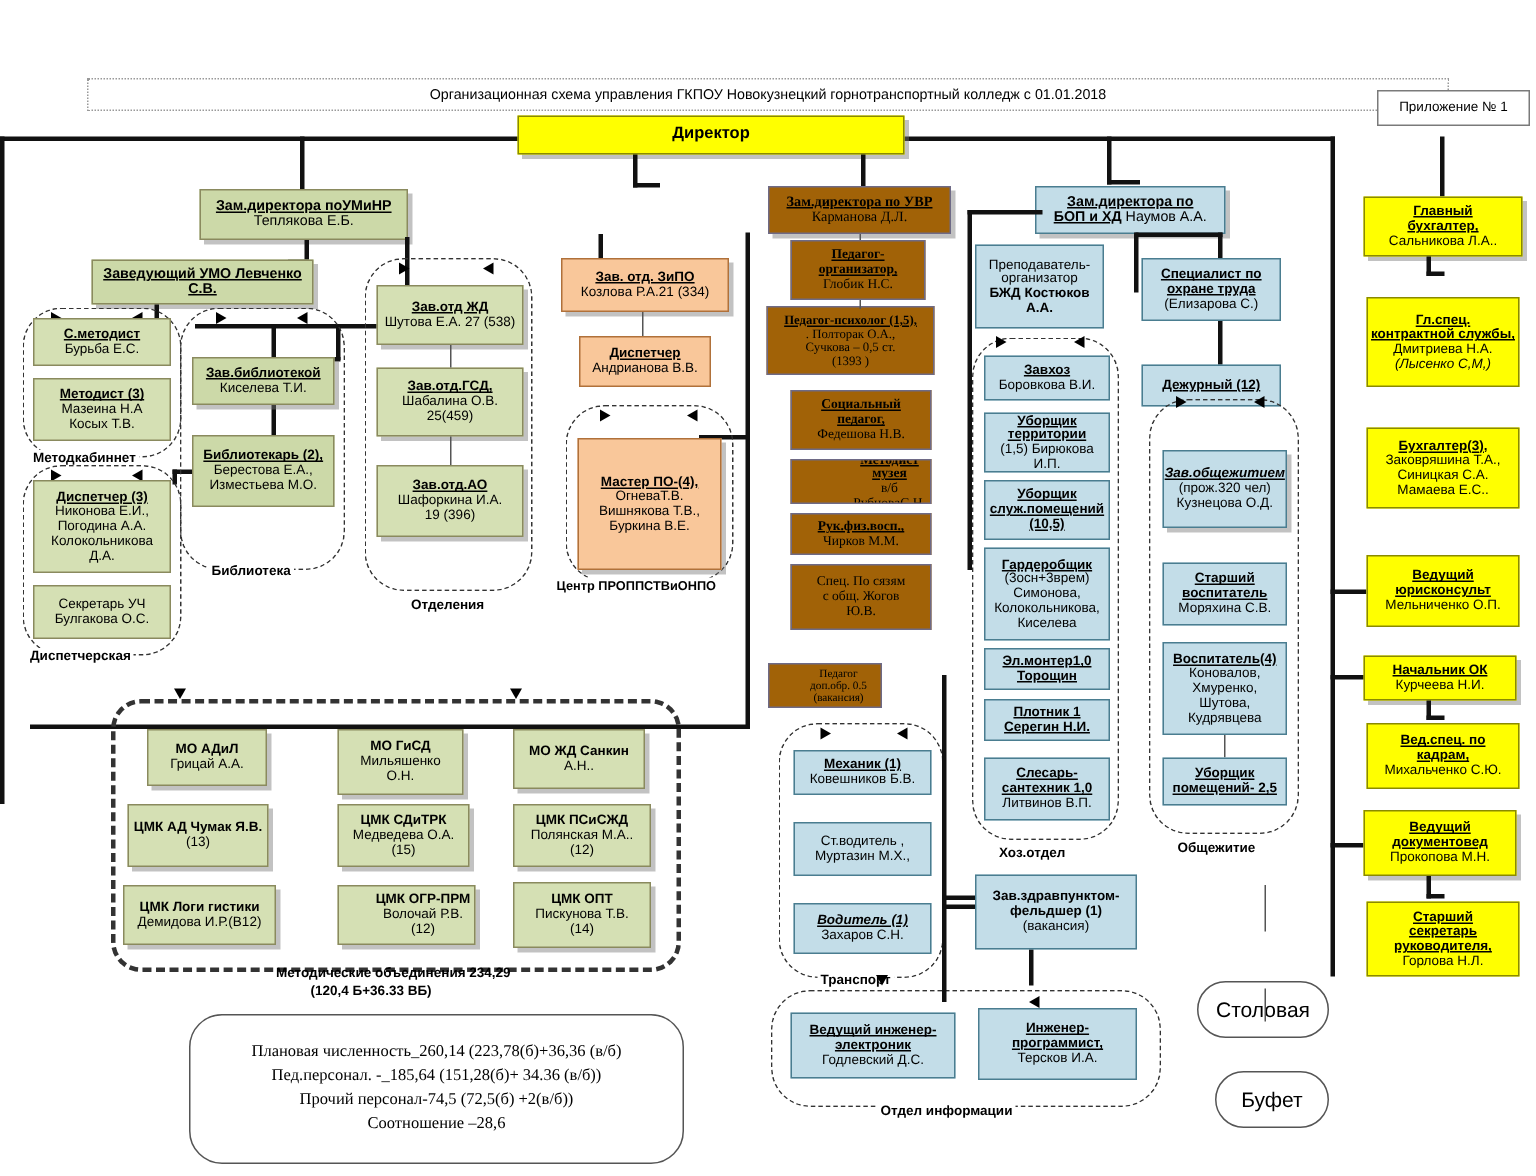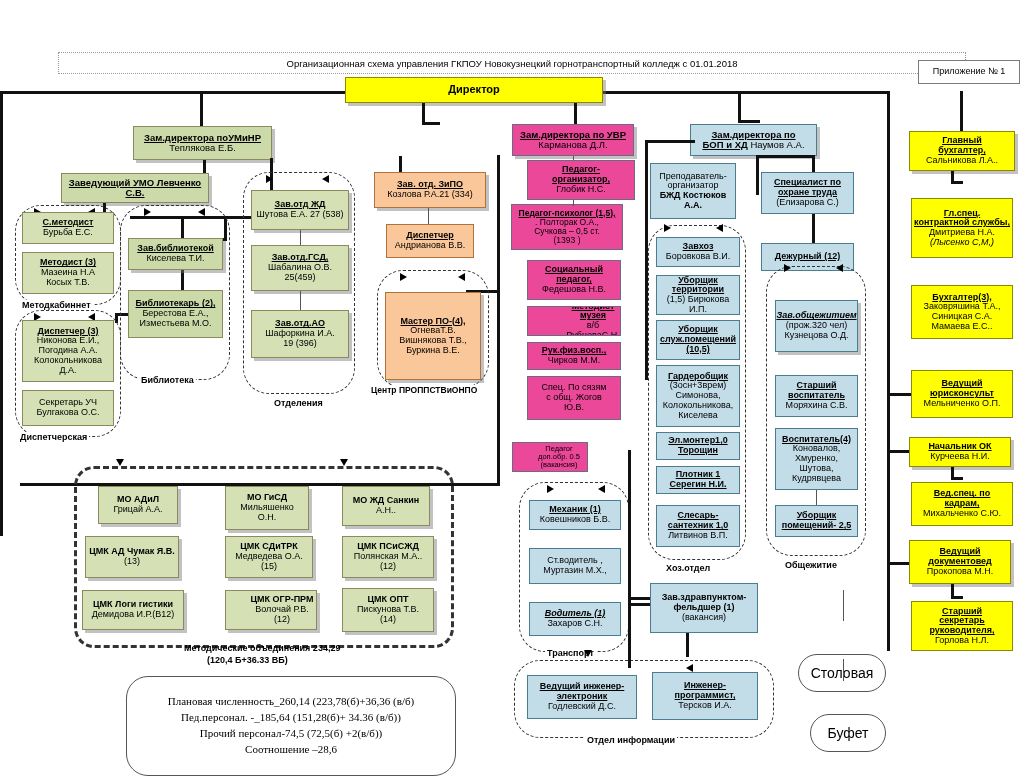--- a/index.html
+++ b/index.html
@@ -8,21 +8,21 @@
 
   
   .box{position:absolute;box-sizing:border-box;border:1px solid #6b6b4a;
        display:flex;flex-direction:column;align-items:center;justify-content:center;
        text-align:center;line-height:1.08;padding:1px 2px;overflow:hidden;}
   .box .ttl{font-weight:bold;text-decoration:underline;}
   .box .nm{font-weight:normal;}
   .green{background:#ccd9a8;border:1px solid #8a8a5e;}
   .green2{background:#d5e0b4;border:1px solid #8a8a5e;}
   .orange{background:#f9c79a;border:1px solid #b0713a;}
-  .purple{background:#ec4899;border:1px solid #6e6a86;}
+  .purple{background:#a16207;border:1px solid #6e6a86;font-family:Liberation Serif, serif;}
   .blue{background:#c3dde8;border:1px solid #4a7d90;}
   .yellow{background:#ffff00;border:1px solid #8a8a00;}
   .white{background:#ffffff;border:1px solid #7a7a7a;}
   .shadowbox{box-shadow:3px 3px 0 rgba(120,120,120,.45);}
 
   
   .grp{position:absolute;box-sizing:border-box;border:1.5px dashed #333;border-radius:26px;}
   .grp-lab{position:absolute;font-weight:bold;background:#fff;padding:0 2px;white-space:nowrap;}
 
   
@@ -201,21 +201,21 @@
   <div class="arrow ar-r" style="left:400px;top:273px;"></div>
   <div class="arrow ar-l" style="left:458px;top:273px;"></div>
   <div class="box orange shadowbox" style="left:385px;top:292px;width:96px;height:88px;font-size:9px;">
     <span class="ttl">Мастер ПО-(4),</span>
     <span class="nm">ОгневаТ.В.</span>
     <span class="nm">Вишнякова Т.В.,</span>
     <span class="nm">Буркина В.Е.</span>
   </div>
 
   <div class="ln lnv thinln" style="left:573px;top:156px;width:1px;height:10px;"></div>
-  <div class="box purple" style="left:527px;top:160px;width:108px;height:40px;font-size:9px;">
+  <div class="box purple" style="left:527px;top:160px;width:90px;height:40px;font-size:9px;">
     <span class="ttl">Педагог-</span>
     <span class="ttl">организатор,</span>
     <span class="nm">Глобик Н.С.</span>
   </div>
   <div class="box purple" style="left:511px;top:204px;width:112px;height:46px;font-size:8.5px;">
     <span class="ttl">Педагог-психолог (1,5),</span>
     <span class="nm">. Полторак О.А.,</span>
     <span class="nm">Сучкова – 0,5 ст.</span>
     <span class="nm">(1393 )</span>
   </div>

